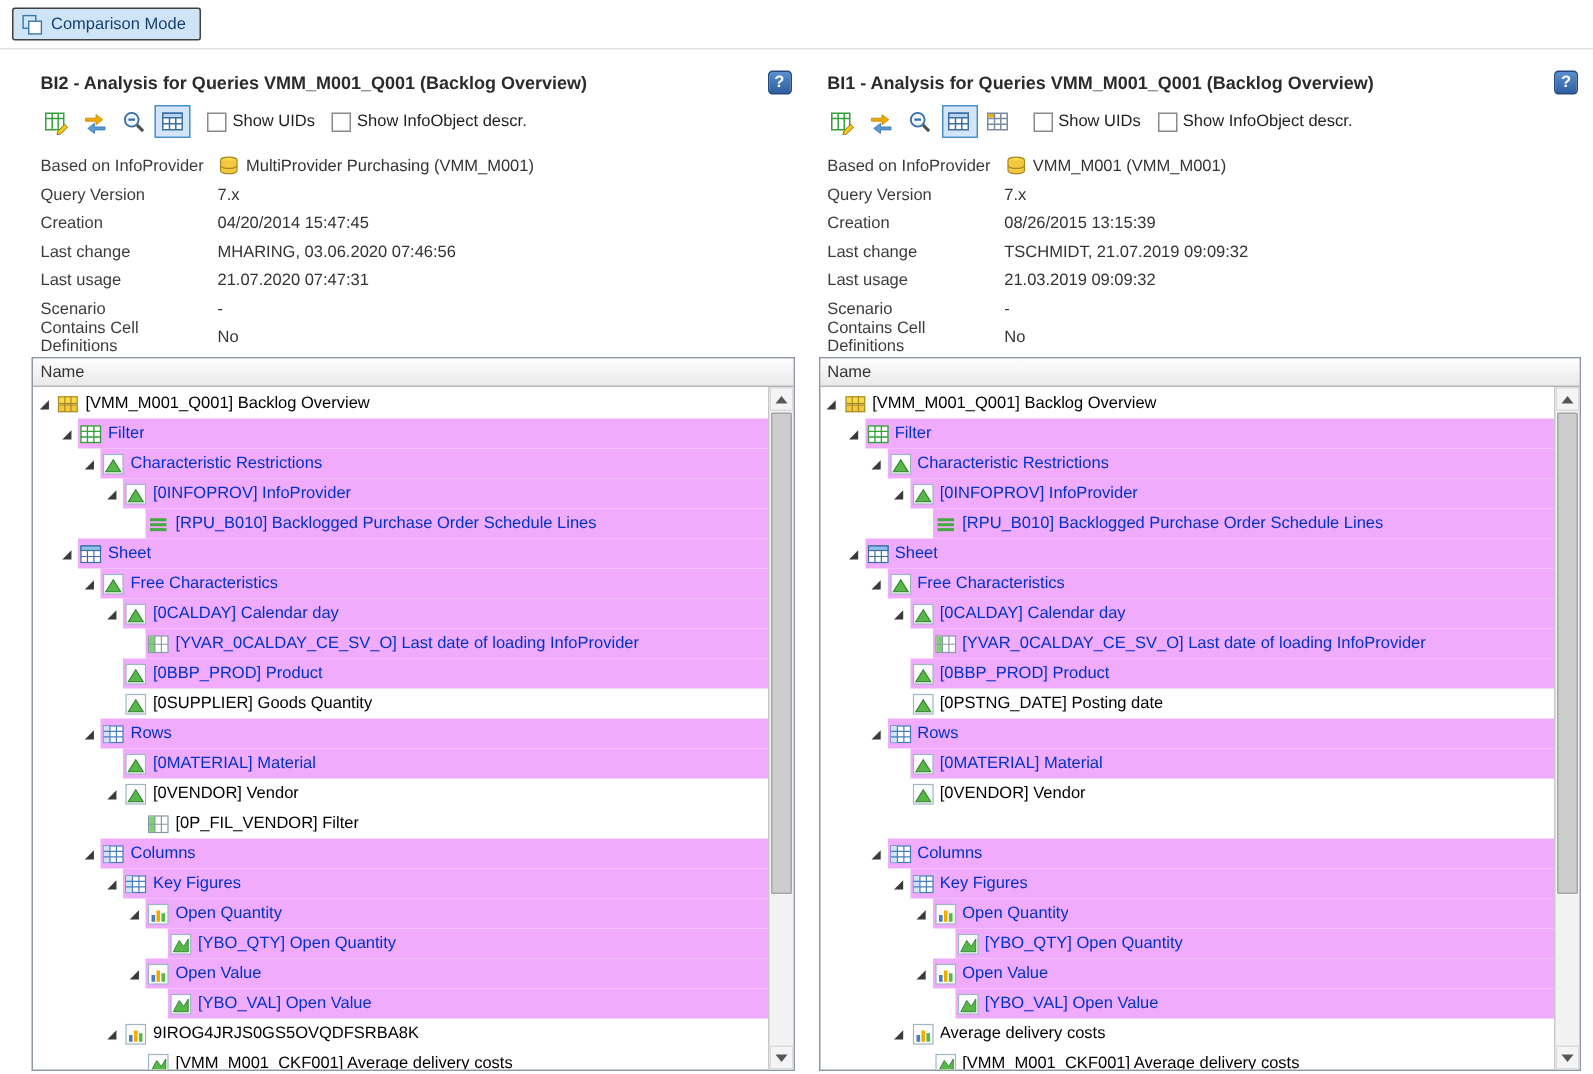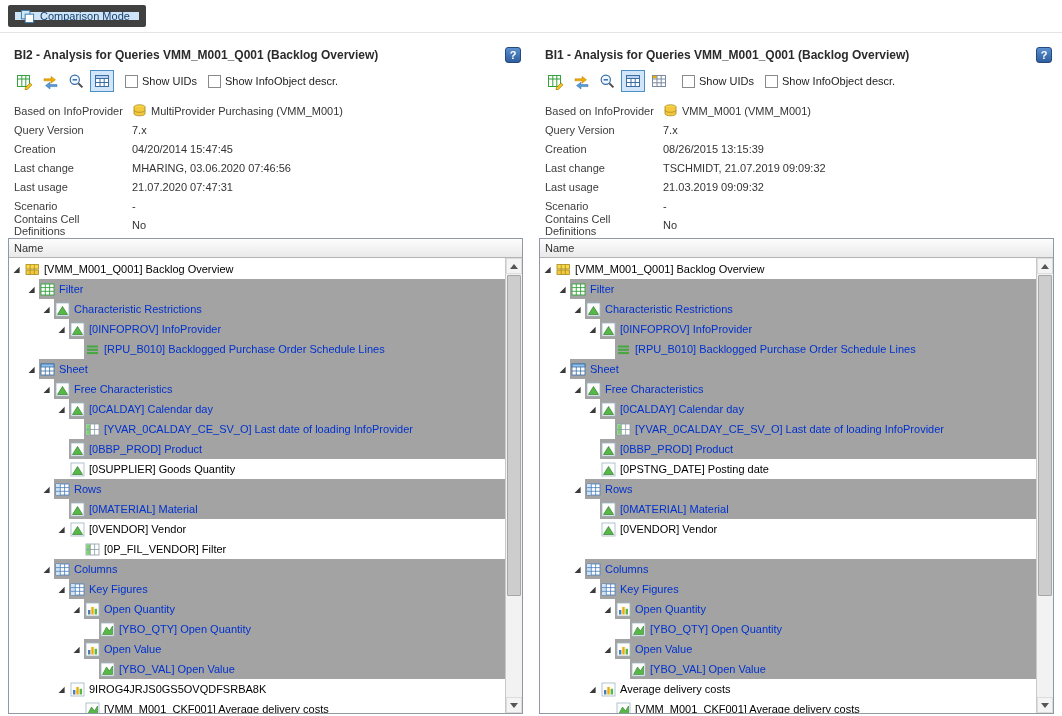--- a/index.html
+++ b/index.html
@@ -1,27 +1,27 @@
 <!DOCTYPE html>
 <html><head>
 <meta charset="utf-8">
 <style>
   html,body{margin:0;padding:0;width:1062px;height:716px;overflow:hidden;background:#fff;
     font-family:"Liberation Sans",sans-serif;}
   *{box-sizing:border-box;}
 
   
   .topbar{height:33px;display:flex;align-items:center;padding-left:8px;border-bottom:1px solid #e4e4e4;}
-  .comparison-btn{display:flex;align-items:center;gap:5px;background:#cfe4f6;border:7px solid #404040;
+  .comparison-btn{display:flex;align-items:center;gap:5px;background:#cfe4f6;border:1px solid #404040;
     border-radius:2px;padding:2px 9px 2px 5px;height:22px;font-size:11px;color:#16416f;
     font-family:inherit;cursor:default;}
   .comparison-btn svg{display:block;}
 
   
-  .panels{display:flex;height:683px;}
+  .panels{display:flex;height:683px;padding-left:13px;}
   .panel{width:531px;display:flex;flex-direction:column;padding:8px 8px 2px 8px;}
   .panel-header{display:flex;justify-content:space-between;align-items:center;padding:6px 2px 6px 6px;}
   .panel-title{font-size:12px;font-weight:bold;color:#2b2b2b;white-space:nowrap;}
   .help-badge{width:16px;height:16px;flex:none;background:linear-gradient(#5a8fd0,#2f5e9e);
     border:1px solid #24497c;border-radius:3px;color:#fff;font-weight:bold;font-size:11px;
     display:flex;align-items:center;justify-content:center;}
 
   
   .toolbar{display:flex;align-items:center;gap:2px;padding:0 0 6px 4px;height:30px;}
   .tb-btn{width:24px;height:22px;display:flex;align-items:center;justify-content:center;
@@ -44,21 +44,21 @@
   .tree-wrap{flex:1;border:1px solid #8f98a3;display:flex;flex-direction:column;overflow:hidden;background:#fff;}
   .tree-header{height:19px;flex:none;line-height:19px;background:linear-gradient(#fdfdfd,#e9e9e9);
     border-bottom:1px solid #b3b3b3;font-size:11px;color:#333;padding-left:5px;}
   .tree-main{flex:1;display:flex;overflow:hidden;}
   .tree-body{flex:1;overflow:hidden;padding-top:1px;}
   .trow{display:flex;align-items:stretch;height:20px;font-size:11px;}
   .tindent{flex:none;}
   .texp{width:15px;flex:none;display:flex;align-items:center;justify-content:center;
     font-size:8px;color:#3a3a3a;}
   .tcontent{flex:1;display:flex;align-items:center;gap:4px;padding-left:1px;color:#000;min-width:0;}
-  .tcontent.hl{background:#a3a3a3;color:#0032cd;}
+  .tcontent.hl{background:#f0abfc;color:#0032cd;}
   .ticon{flex:none;width:15px;height:15px;display:flex;}
   .ticon svg{display:block;}
   .tlabel{white-space:nowrap;overflow:hidden;}
 
   
   .vscroll{width:17px;flex:none;border-left:1px solid #c9c9c9;background:#f2f2f2;
     display:flex;flex-direction:column;}
   .sb-btn{height:16px;flex:none;display:flex;align-items:center;justify-content:center;
     background:#f4f4f4;border:1px solid #dcdcdc;}
   .sb-track{flex:1;position:relative;}

